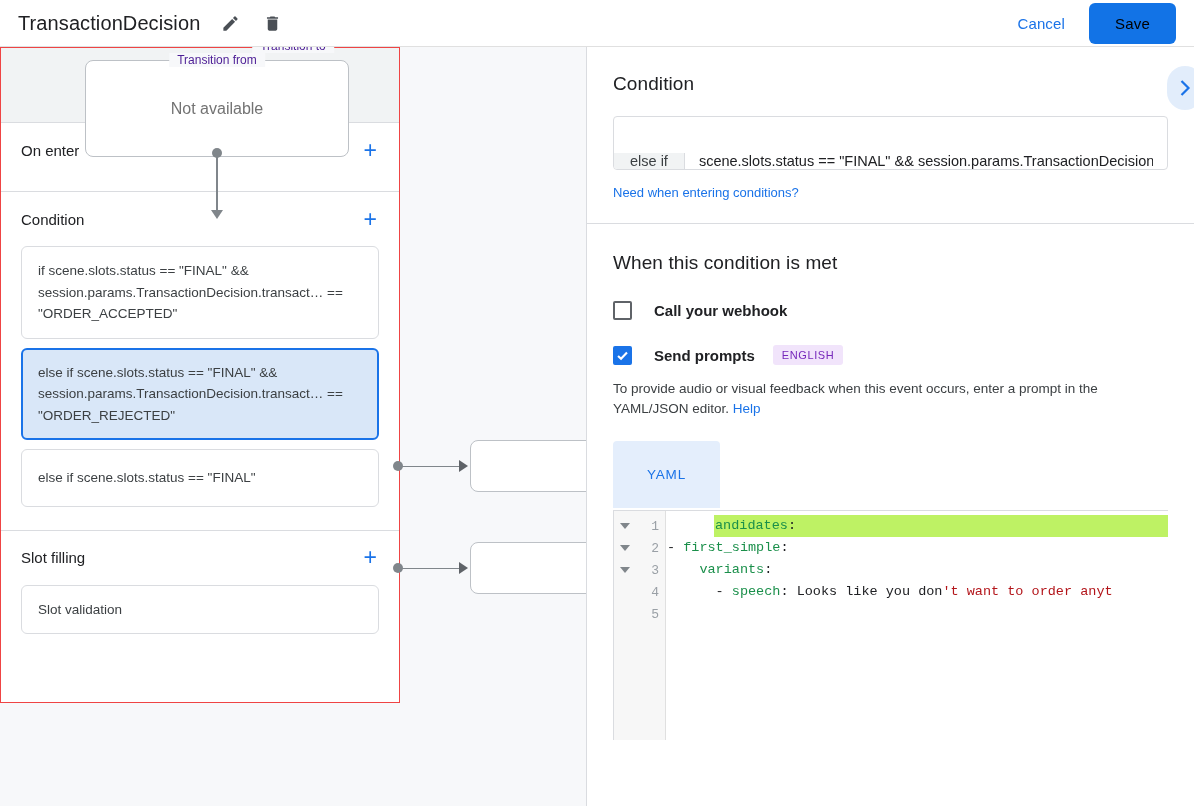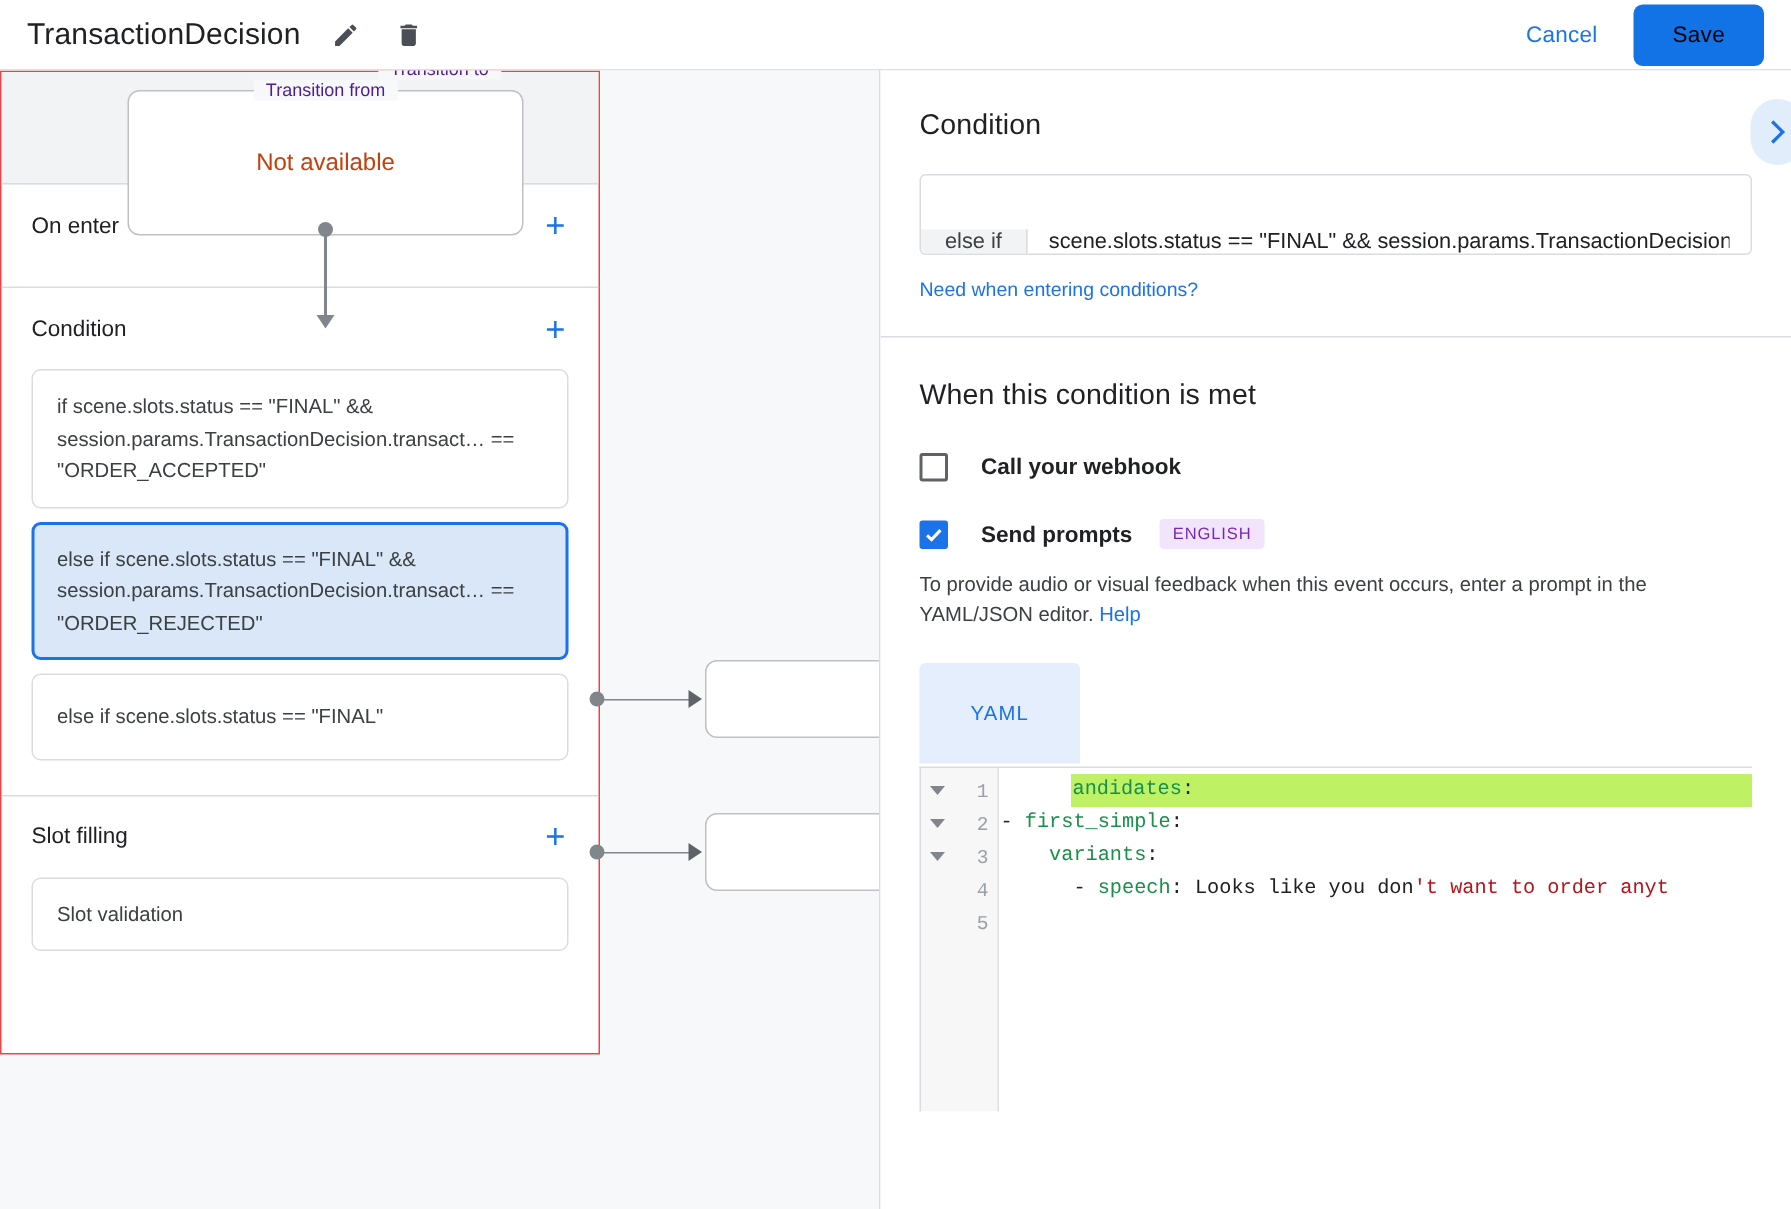--- a/index.html
+++ b/index.html
@@ -50,21 +50,21 @@
   .node-legend {
     position: absolute; top: -8px; left: 50%; transform: translateX(-50%);
     background: #f7f8fa; padding: 0 8px; font-size: 12px; color: #4c1d95;
     white-space: nowrap;
   }
   
   .node-from {
     left: 85px; top: 13px; width: 264px; height: 97px;
     display: flex; align-items: center; justify-content: center;
   }
-  .node-from-text { font-size: 16px; color: #c2410c; text-align: center; }
+  .node-from-text { font-size: 16px; color: #737373; text-align: center; }
 
   
   .conn-dot {
     position: absolute; width: 10px; height: 10px; border-radius: 50%;
     background: #80868b;
   }
   .conn-line {
     position: absolute; background: #80868b;
   }
   .arrow-down {

